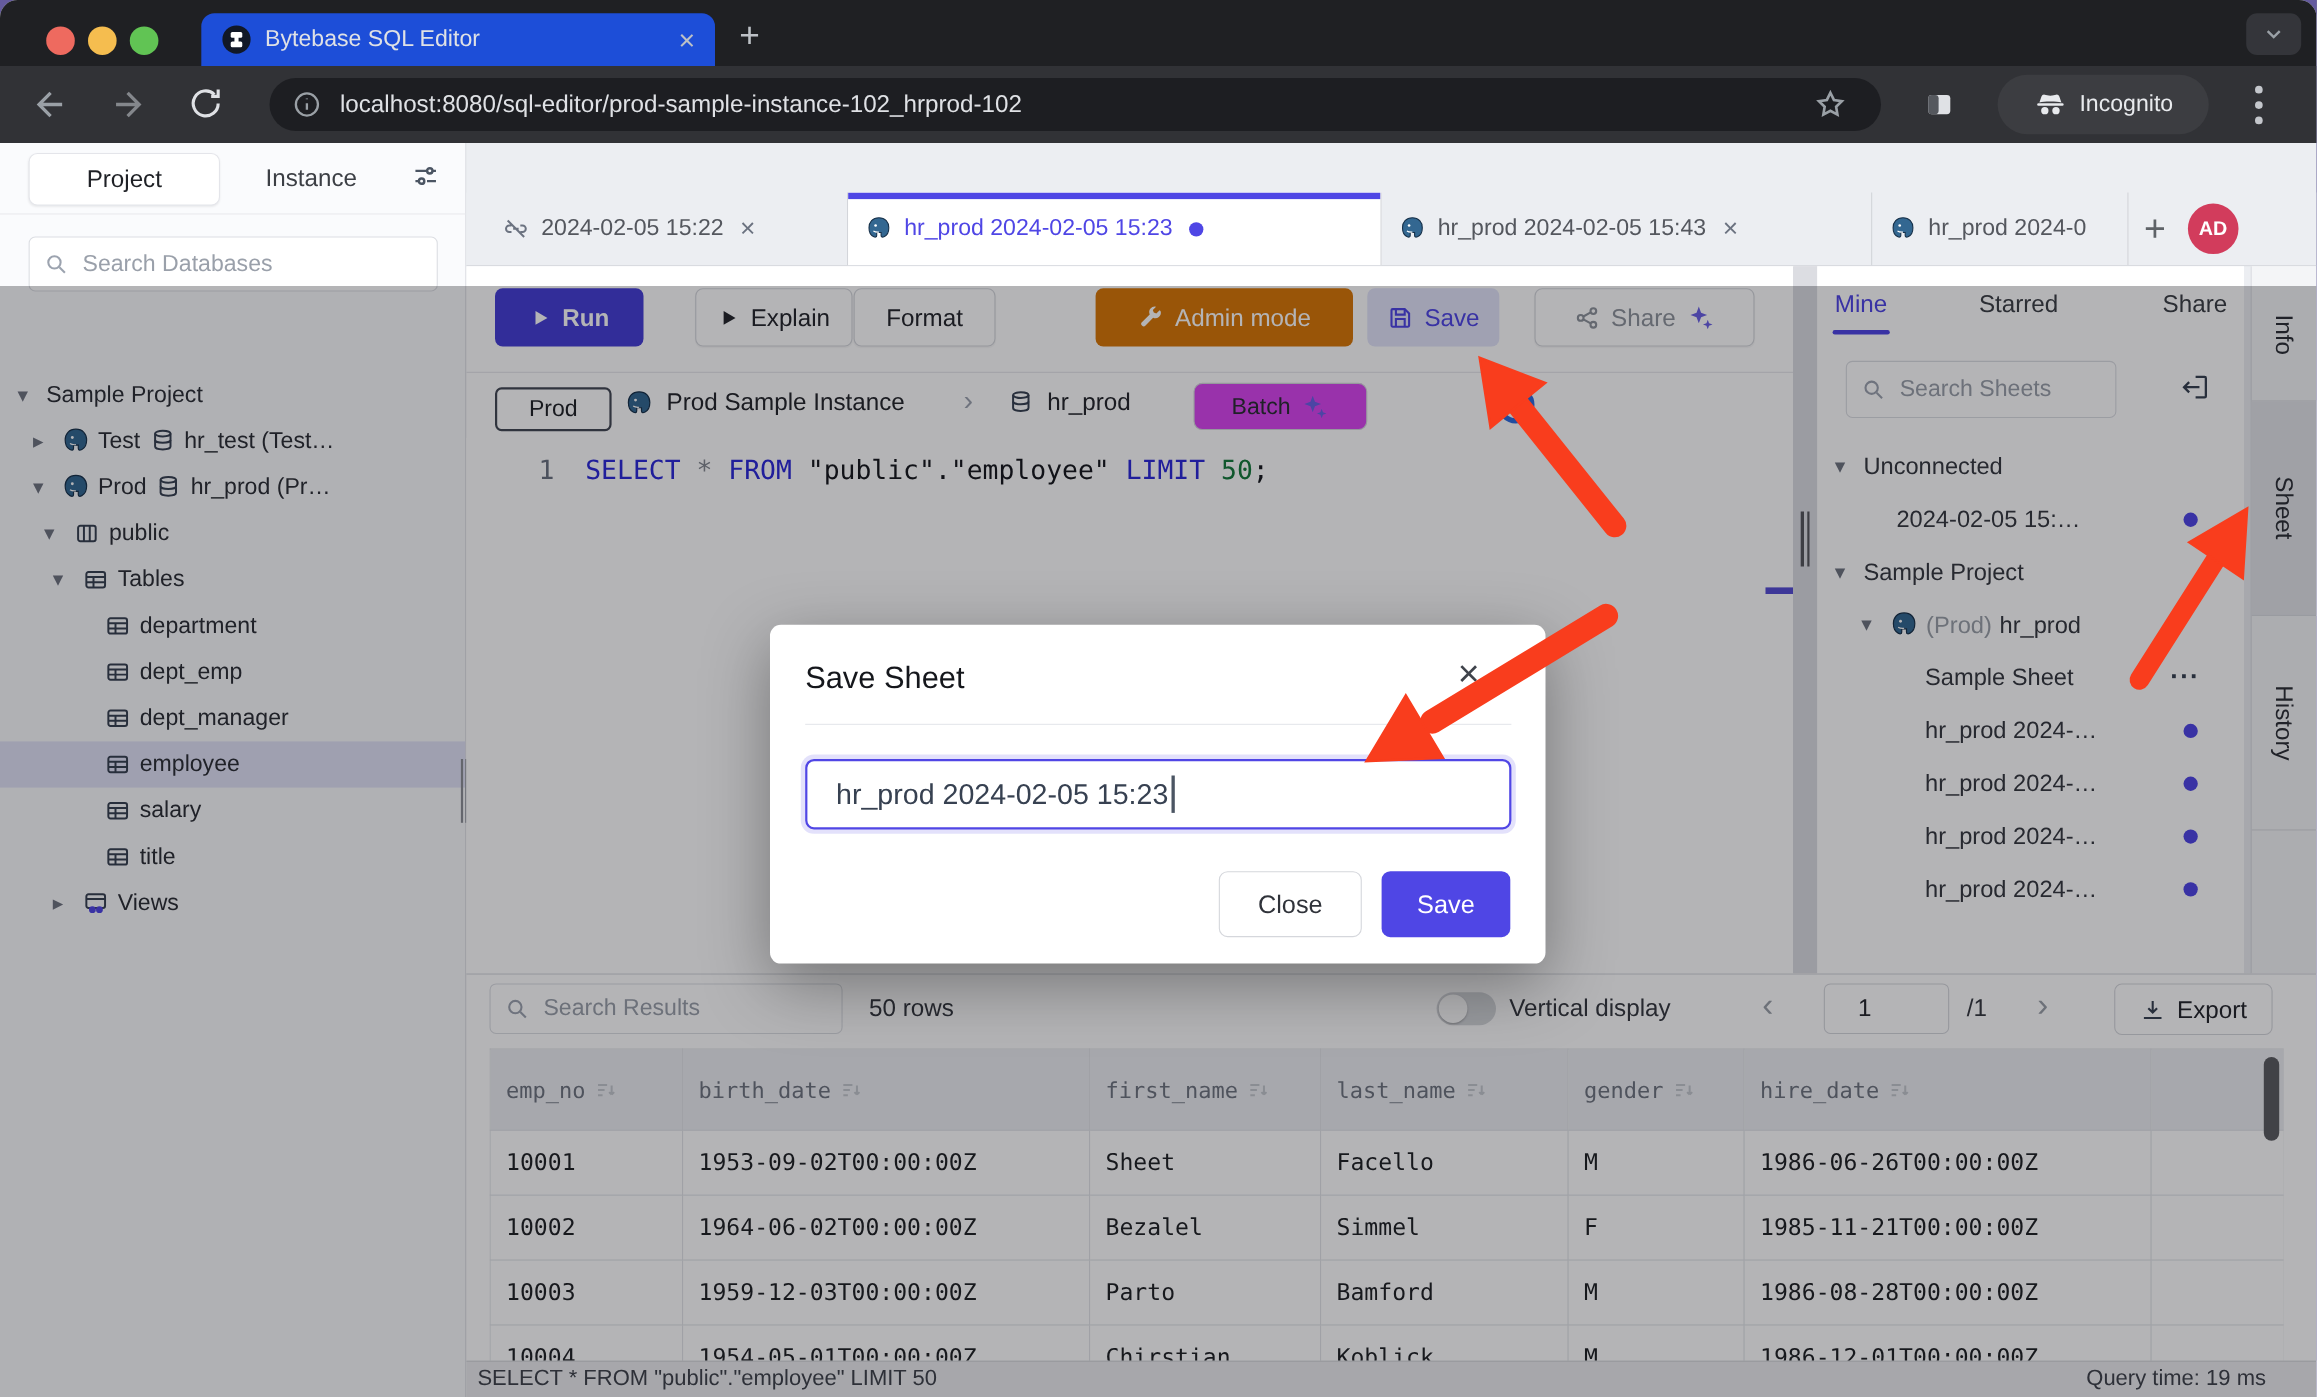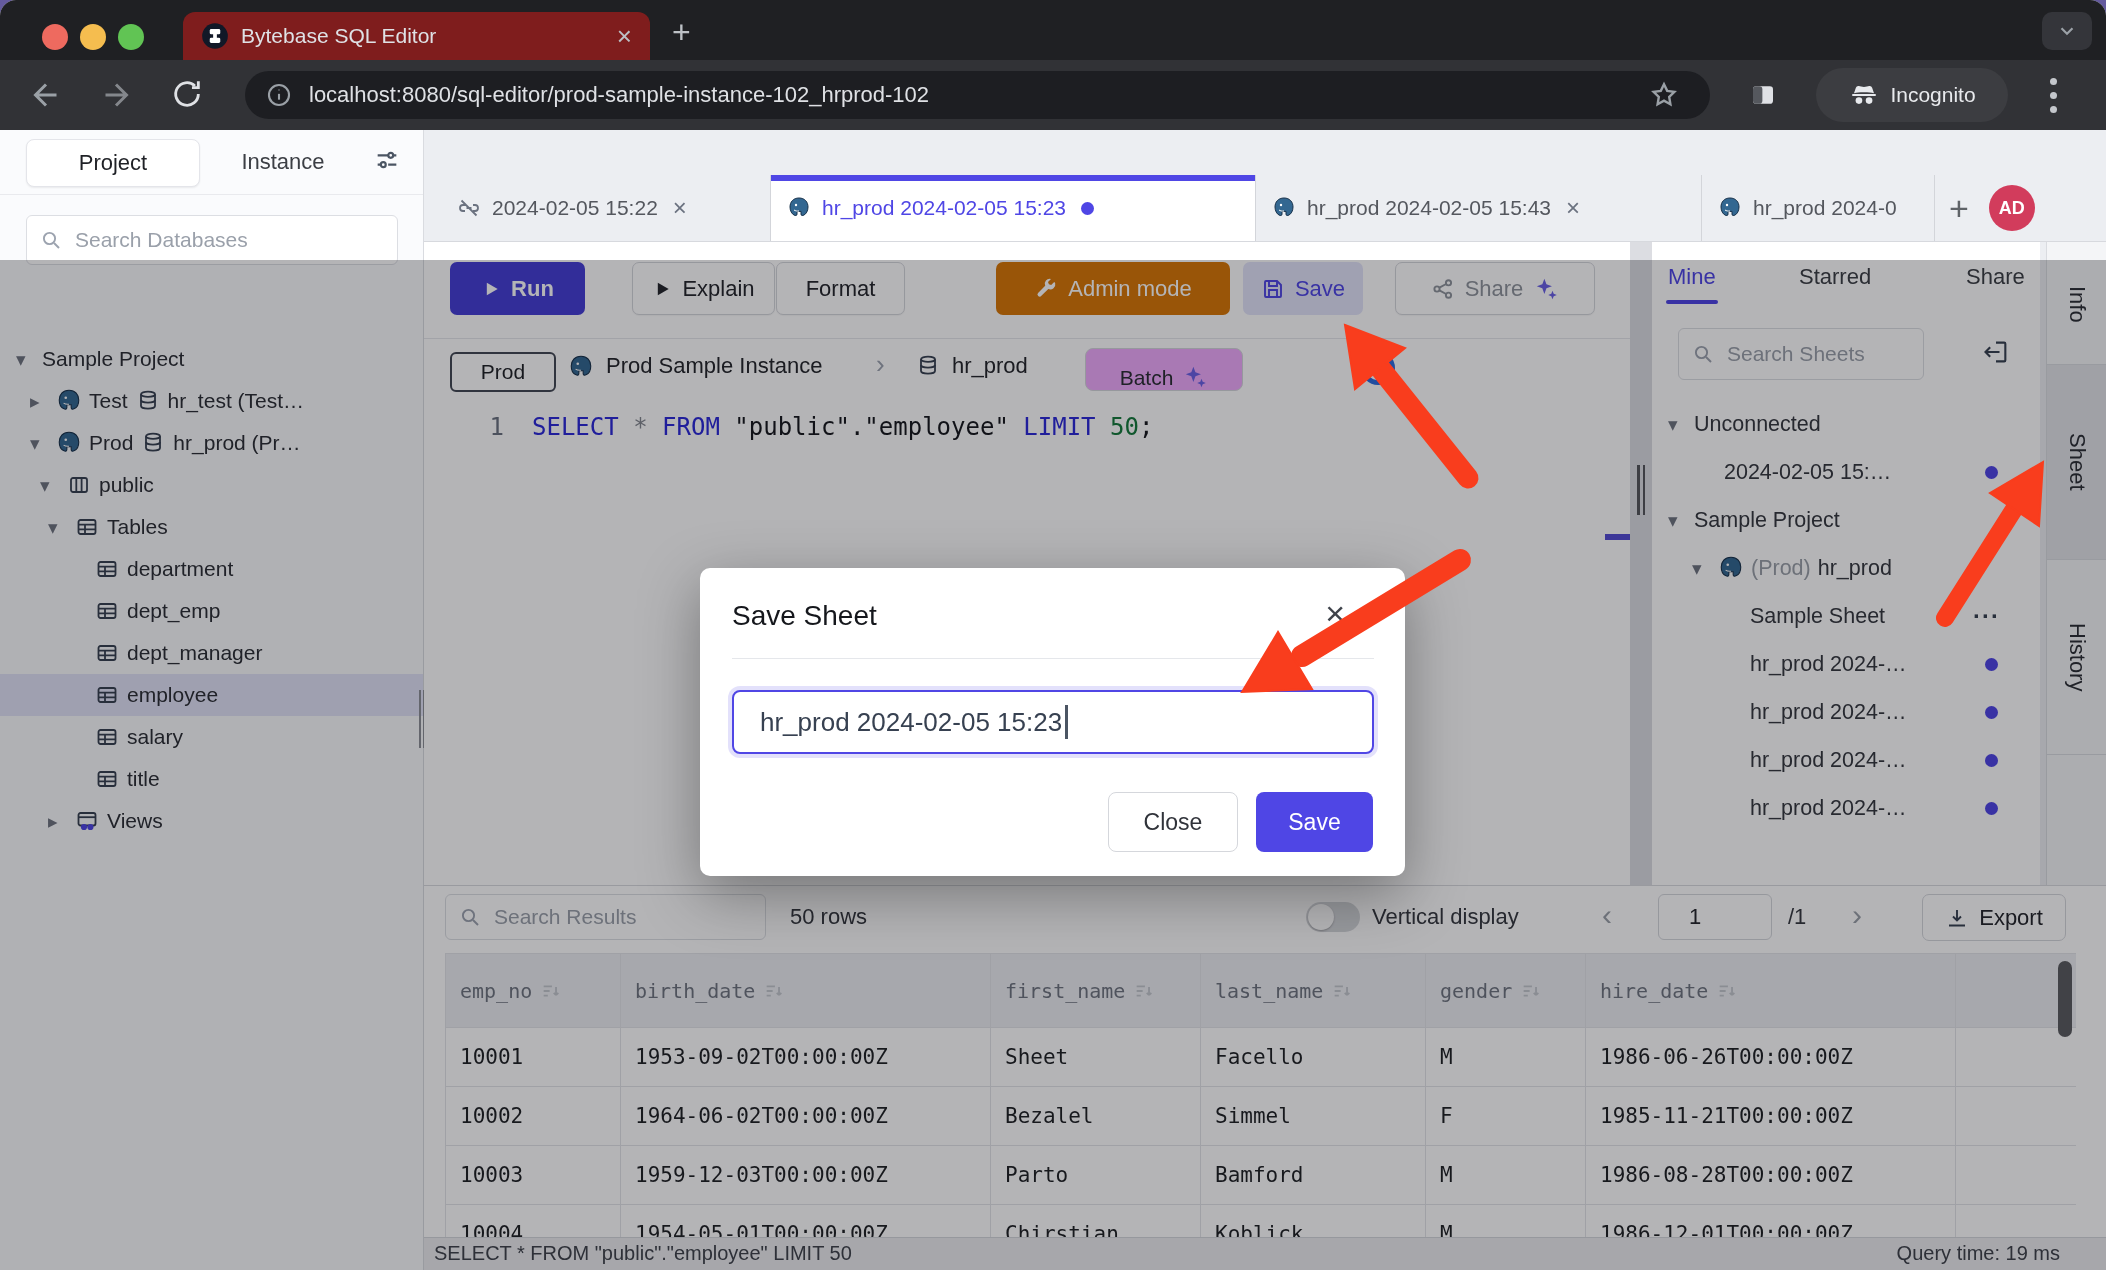--- a/index.html
+++ b/index.html
@@ -7,21 +7,21 @@
   .window{position:absolute;inset:0;border-radius:16px 16px 0 0;overflow:hidden;background:#eceef2;}
   .ic{display:inline-flex;align-items:center;justify-content:center;flex:none;}
   .ic svg{display:block;}
 
   
   .chrome{position:absolute;top:0;left:0;right:0;height:130px;background:#1f2023;}
   .tlight{position:absolute;top:24px;width:26px;height:26px;border-radius:50%;}
   .tl-red{left:42px;background:#ee6a5f;}
   .tl-yellow{left:80px;background:#f5bd4f;}
   .tl-green{left:118px;background:#61c454;}
-  .btab{position:absolute;left:183px;top:12px;width:467px;height:48px;background:#7f1d1d;border-radius:12px 12px 0 0;display:flex;align-items:center;gap:12px;padding:0 18px;box-sizing:border-box;}
+  .btab{position:absolute;left:183px;top:12px;width:467px;height:48px;background:#1d4ed8;border-radius:12px 12px 0 0;display:flex;align-items:center;gap:12px;padding:0 18px;box-sizing:border-box;}
   .btab-title{color:#dfe1e5;font-size:21px;flex:1;white-space:nowrap;overflow:hidden;}
   .btab-close{color:#bdc1c6;font-size:26px;line-height:1;}
   .newtab{position:absolute;left:672px;top:14px;color:#bdc1c6;font-size:32px;}
   .win-chev{position:absolute;right:14px;top:12px;width:50px;height:38px;background:#34353a;border-radius:10px;display:flex;align-items:center;justify-content:center;}
   .toolbar{position:absolute;top:60px;left:0;right:0;height:70px;background:#313236;}
   .navic{position:absolute;top:17px;}
   .omnibox{position:absolute;left:245px;top:11px;width:1465px;height:48px;background:#1d1e22;border-radius:24px;display:flex;align-items:center;padding:0 20px;box-sizing:border-box;gap:16px;}
   .url{color:#dfe1e5;font-size:22px;white-space:nowrap;}
   .incog{position:absolute;left:1816px;top:8px;width:192px;height:54px;background:#3c3d41;border-radius:27px;display:flex;align-items:center;justify-content:center;gap:10px;color:#e8eaed;font-size:21px;}
   .kebab{position:absolute;left:2050px;top:18px;width:8px;display:flex;flex-direction:column;gap:7px;}
@@ -77,21 +77,21 @@
   .btn-admin{left:572px;width:234px;background:#d97706;color:#fff;font-weight:500;}
   .btn-save{left:819px;width:120px;background:#e2e4fa;color:#4f46e5;font-weight:500;}
   .btn-share{left:971px;width:200px;color:#8f949c;}
   .crumbrow{position:absolute;left:0;top:96px;width:100%;height:60px;border-top:1px solid #e6e7eb;display:flex;align-items:center;}
   .envchip{position:absolute;left:26px;top:13px;width:106px;height:40px;border:2px solid #434854;border-radius:6px;display:flex;align-items:center;justify-content:center;font-size:21px;color:#1f2126;font-weight:500;box-sizing:border-box;}
   .crumb-ic-pg{position:absolute;left:144px;top:15px;}
   .crumb-inst{position:absolute;left:182px;top:14px;font-size:22px;color:#24262b;}
   .crumb-sep{position:absolute;left:452px;top:10px;font-size:26px;color:#9ca3af;}
   .crumb-ic-db{position:absolute;left:492px;top:15px;}
   .crumb-db{position:absolute;left:528px;top:14px;font-size:22px;color:#24262b;}
-  .btn-batch{position:absolute;left:661px;top:9px;width:158px;height:43px;background:#f0abfc;border:1px solid #d5d7dc;border-radius:8px;display:flex;align-items:flex-end;justify-content:center;gap:9px;font-size:21px;color:#2a2d33;box-sizing:border-box;}
+  .btn-batch{position:absolute;left:661px;top:9px;width:158px;height:43px;background:#d946ef;border:1px solid #d5d7dc;border-radius:8px;display:flex;align-items:center;justify-content:center;gap:9px;font-size:21px;color:#2a2d33;box-sizing:border-box;}
   .spinner-ring{position:absolute;left:937px;top:12px;width:34px;height:34px;border:5px solid #2d6ce0;border-radius:50%;box-sizing:border-box;}
   .editor{position:absolute;left:0;top:156px;right:0;bottom:0;background:#fff;}
   .codeline{position:absolute;left:0;top:12px;height:34px;display:flex;align-items:center;font-family:"DejaVu Sans Mono",monospace;font-size:24px;}
   .gutter{position:absolute;left:40px;width:40px;text-align:right;color:#6b7280;}
   .code{position:absolute;left:108px;white-space:pre;color:#16181d;}
   .tk-kw{color:#2b29d8;font-weight:500;}
   .tk-op{color:#848890;}
   .tk-num{color:#157a3c;}
   .ed-scroll{position:absolute;right:1px;top:128px;width:25px;bottom:0;background:#fff;}
   .ed-mark{position:absolute;left:0;top:8px;width:100%;height:6px;background:#554dd4;}

